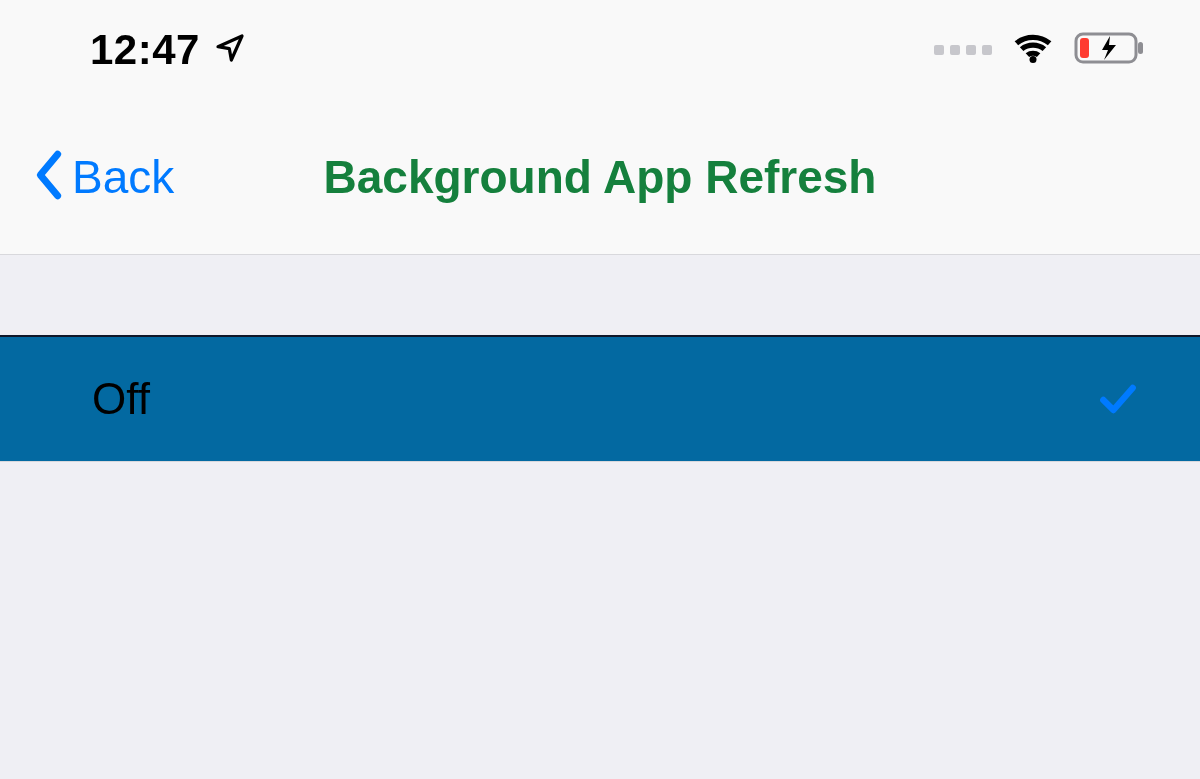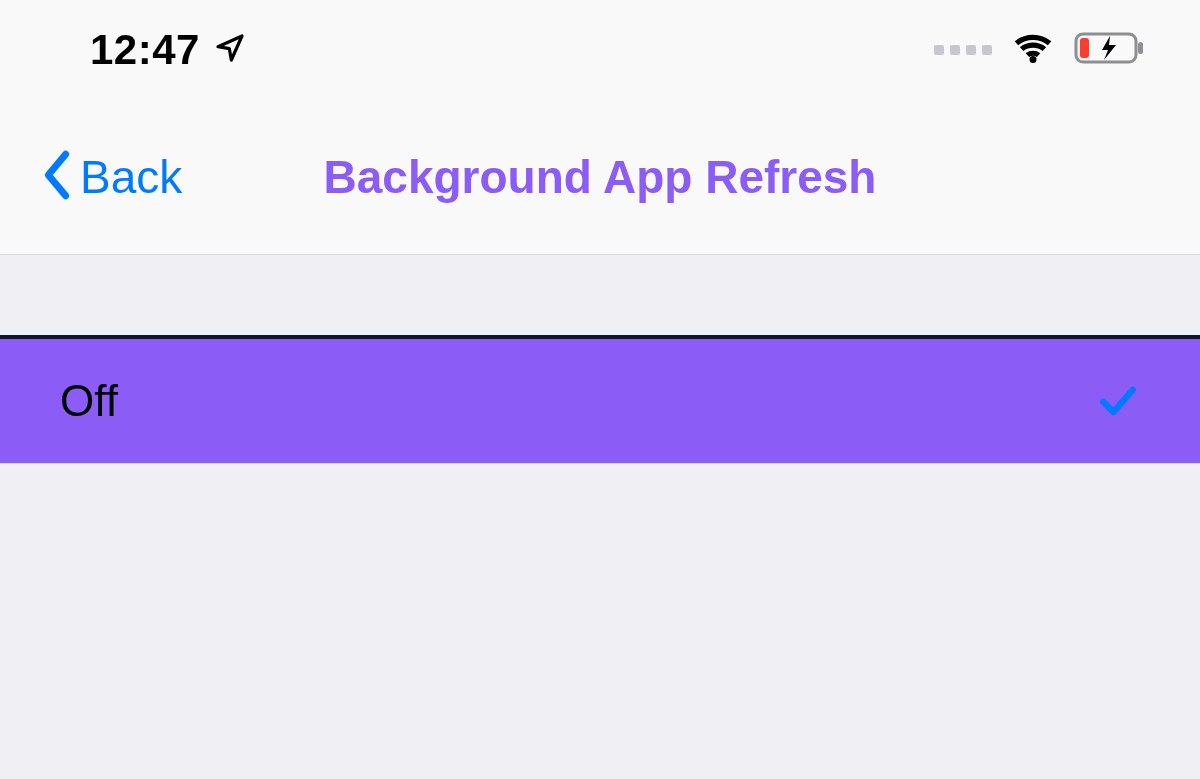--- a/index.html
+++ b/index.html
@@ -59,49 +59,50 @@
       height: 155px;
       background: #f9f9f9;
       border-bottom: 1px solid #d8d8dc;
       display: flex;
       align-items: center;
       position: relative;
       padding: 0 40px;
     }
     .back-button {
       position: absolute;
-      left: 40px;
+      left: 32px;
       display: flex;
       align-items: center;
       gap: 6px;
       color: #007aff;
       cursor: pointer;
     }
     .back-label {
       font-size: 46px;
       font-weight: 400;
     }
     .nav-title {
       margin: 16px auto;
       font-size: 46px;
       font-weight: 600;
-      color: #8b5cf6;
+      color: #15803d;
     }
 
     
     .table-gap {
       height: 80px;
       background: #efeff4;
     }
 
     
     .option-list {
-      background: #8b5cf6;
-      border-top: 4px solid #0f172a;
+      background: #0369a1;
+      border-top: 2px solid #0f172a;
       border-bottom: 1px solid #d8d8dc;
+      padding-left: 32px;
     }
     .option-row {
       width: 100%;
       display: flex;
       align-items: center;
       height: 124px;
       padding: 0 60px 0 60px;
       cursor: pointer;
       position: relative;
     }

